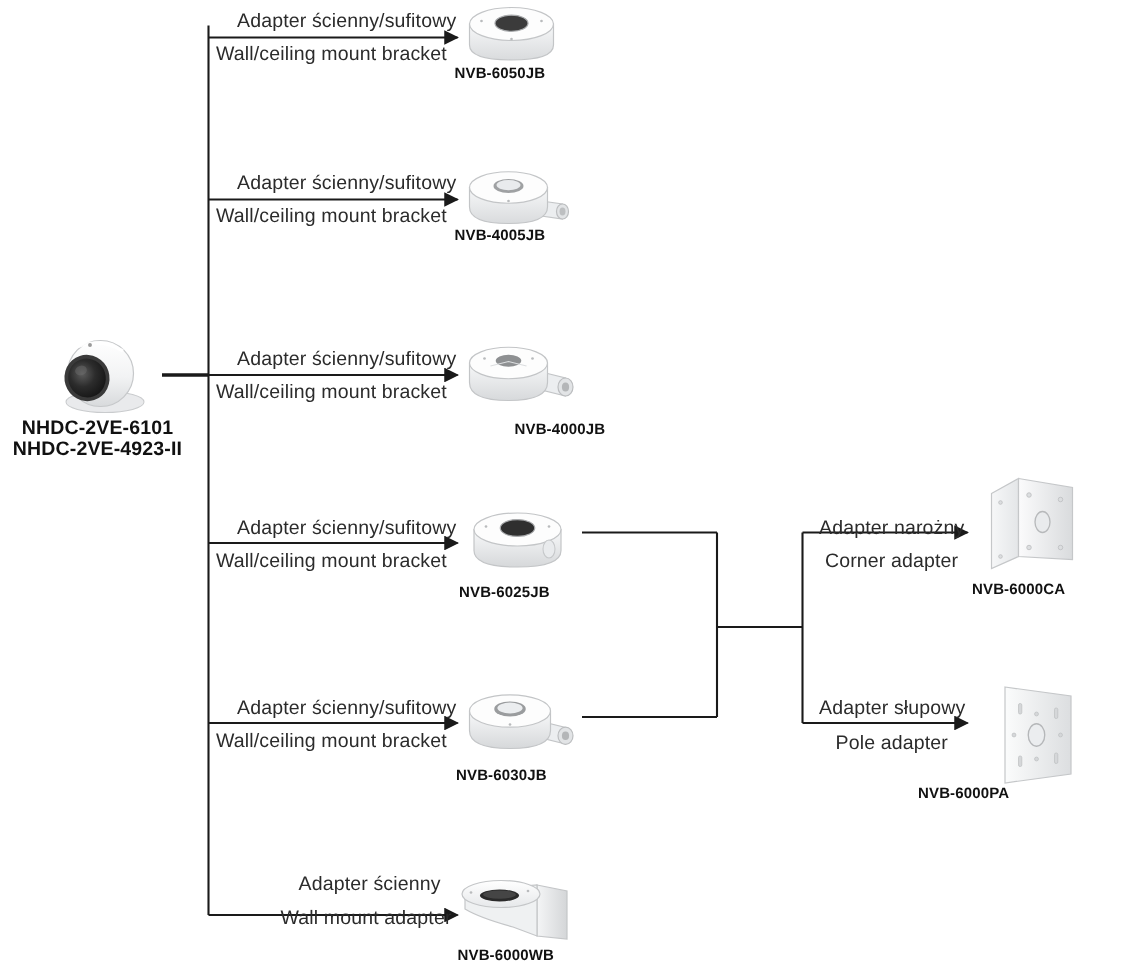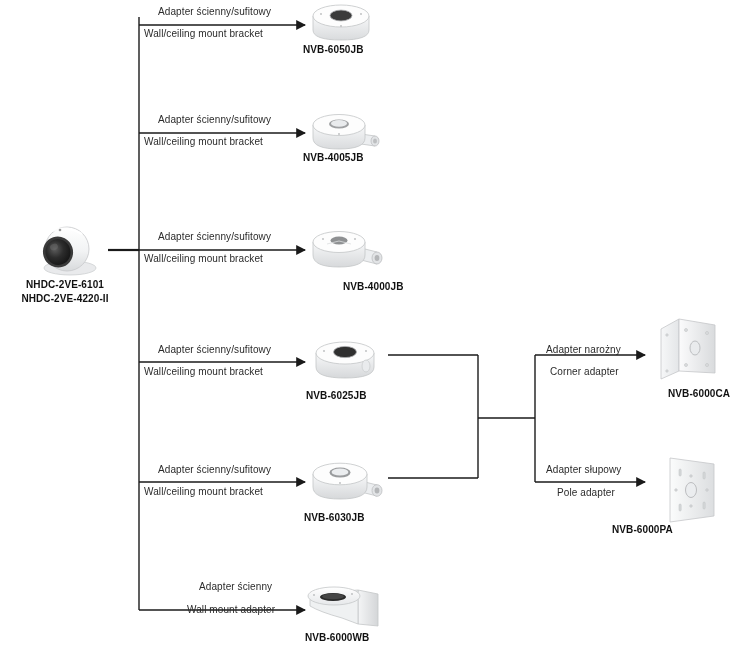--- a/index.html
+++ b/index.html
@@ -11,39 +11,39 @@
     overflow:hidden;
     position:relative;
   }
   #canvas{position:absolute;left:0;top:0;width:752px;height:649px;}
   svg.lines{position:absolute;left:0;top:0;width:752px;height:649px;pointer-events:none;}
 
   .node{position:absolute;}
 
   .lbl{
     position:absolute;
-    font-size:10px;
+    font-size:13px;
     color:#2b2b2b;
     white-space:nowrap;
     letter-spacing:.1px;
   }
   .lbl.pl{}
   .lbl.en{}
 
   .pname{
     position:absolute;
     font-size:10px;
     font-weight:bold;
     color:#111111;
     white-space:nowrap;
     letter-spacing:.1px;
   }
   .cam-name{
     position:absolute;
-    font-size:10px;
+    font-size:13px;
     font-weight:bold;
     color:#111111;
     white-space:nowrap;
     text-align:center;
     letter-spacing:.1px;
     line-height:14px;
   }
 
   .art{position:absolute;}
 </style>
@@ -102,21 +102,21 @@
       <ellipse cx="36" cy="34" rx="15" ry="15.5" fill="#3a3a3a" transform="rotate(-18 36 34)"></ellipse>
       <ellipse cx="36" cy="34" rx="12.5" ry="13" fill="url(#lensG)" transform="rotate(-18 36 34)"></ellipse>
       <ellipse cx="32" cy="29" rx="4" ry="3.2" fill="#6e6e6e" opacity="0.45" transform="rotate(-18 32 29)"></ellipse>
 
       <path d="M30 13 Q45 7 60 16" stroke="#ffffff" stroke-width="2.2" fill="none" opacity="0.9"></path>
       <circle cx="38" cy="12" r="1.3" fill="#9a9a9a"></circle>
     </svg>
   </div>
   <div class="cam-name" style="left:0px;top:278px;width:130px;">
     <span>NHDC-2VE-6101</span><br>
-    <span>NHDC-2VE-4220-II</span>
+    <span>NHDC-2VE-4923-II</span>
   </div>
 
   <div class="lbl pl" style="left:158px;top:6px;">Adapter ścienny/sufitowy</div>
   <div class="lbl en" style="left:144px;top:28px;">Wall/ceiling mount bracket</div>
   <div class="node" style="left:305px;top:2px;">
     <svg class="art" width="72" height="44" viewBox="0 0 72 44">
       <defs>
         <linearGradient id="jbSide1" x1="0" y1="0" x2="0" y2="1">
           <stop offset="0" stop-color="#f7f8f9"></stop>
           <stop offset="1" stop-color="#d9dbdd"></stop>
@@ -273,21 +273,21 @@
       <ellipse cx="40" cy="35" rx="5" ry="7" fill="#e9ebed" stroke="#b7b9bb" stroke-width="0.9"></ellipse>
 
       <circle cx="31" cy="17" r="1.5" fill="#dcdee0" stroke="#bfc1c3" stroke-width="0.6"></circle>
       <circle cx="52" cy="20" r="1.5" fill="#dcdee0" stroke="#bfc1c3" stroke-width="0.6"></circle>
       <circle cx="31" cy="52" r="1.5" fill="#dcdee0" stroke="#bfc1c3" stroke-width="0.6"></circle>
       <circle cx="52" cy="52" r="1.5" fill="#dcdee0" stroke="#bfc1c3" stroke-width="0.6"></circle>
       <circle cx="12" cy="22" r="1.2" fill="#dcdee0" stroke="#bfc1c3" stroke-width="0.6"></circle>
       <circle cx="12" cy="58" r="1.2" fill="#dcdee0" stroke="#bfc1c3" stroke-width="0.6"></circle>
     </svg>
   </div>
-  <div class="pname" style="left:648px;top:388px;margin-left:20px;">NVB-6000CA</div>
+  <div class="pname" style="left:648px;top:388px;">NVB-6000CA</div>
 
   <div class="lbl pl" style="left:546px;top:464px;">Adapter słupowy</div>
   <div class="lbl en" style="left:557px;top:487px;">Pole adapter</div>
   <div class="node" style="left:660px;top:450px;">
     <svg class="art" width="66" height="76" viewBox="0 0 66 76">
       <defs>
         <linearGradient id="paG" x1="0" y1="0" x2="1" y2="0">
           <stop offset="0" stop-color="#fbfcfc"></stop>
           <stop offset="1" stop-color="#dcdee0"></stop>
         </linearGradient>

